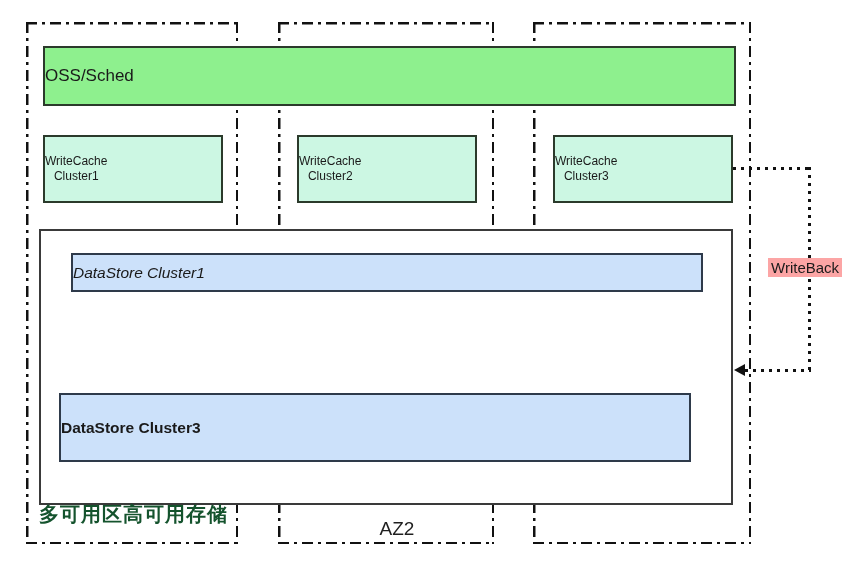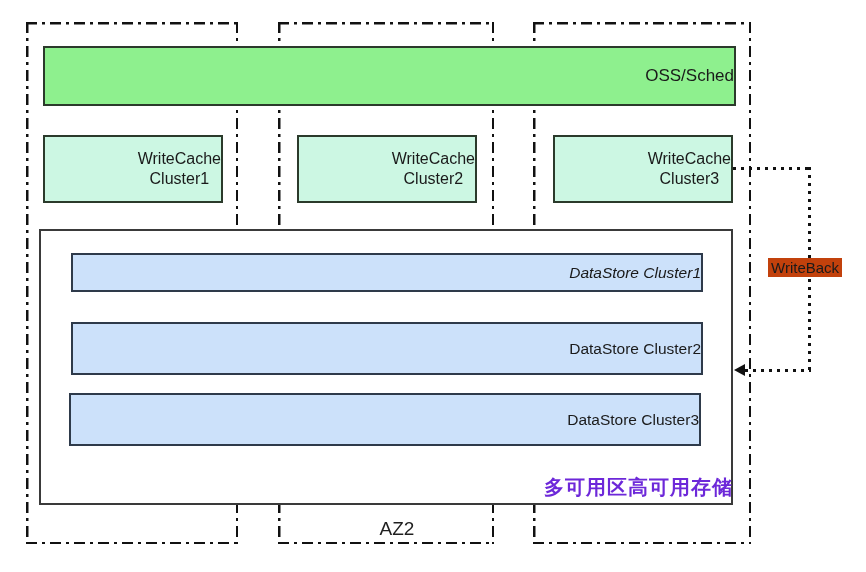--- a/index.html
+++ b/index.html
@@ -38,53 +38,54 @@
     background-position: left top, left bottom, left top, right top;
     background-repeat: no-repeat;
   }
 
   
   .rect {
     position: absolute;
     box-sizing: border-box;
     display: flex;
     align-items: center;
-    justify-content: flex-end;
+    justify-content: flex-start;
     text-align: center;
     color: #1a1a1a;
     line-height: 1.25;
   }
   .rect-oss {
     background: #8ef08e;
     border: 2px solid #2b3a2b;
     font-size: 17px;
   }
   .rect-cache {
     background: #ccf7e3;
     border: 2px solid #2b3a2b;
-    font-size: 16px;
+    font-size: 12px;
     white-space: pre-line;
   }
   .rect-store {
     background: #cce1fa;
     border: 2px solid #2e3a4a;
     font-size: 15.5px;
   }
   .rect-container {
     background: #ffffff;
     border: 2px solid #3a3a3a;
   }
 
   .ha-label {
     position: absolute;
-    text-align: right;
+    text-align: left;
     font-size: 20px;
     font-weight: 700;
-    color: #6d28d9;
+    color: #14532d;
     letter-spacing: 1px;
+    margin-top: 27px;
   }
 
   .az-label {
     position: absolute;
     text-align: center;
     font-size: 19px;
     color: #1f1f1f;
   }
 
   
@@ -102,21 +103,21 @@
   }
   .arrow-left {
     position: absolute;
     width: 0; height: 0;
     border-top: 6px solid transparent;
     border-bottom: 6px solid transparent;
     border-right: 11px solid #111111;
   }
   .wb-label {
     position: absolute;
-    background: #c2410c;
+    background: #fca5a5;
     font-size: 15px;
     color: #1a1a1a;
     padding: 1px 3px;
     text-align: left;
     white-space: nowrap;
   }
 </style>
 </head>
 <body>
 
@@ -141,24 +142,21 @@
   <div class="rect rect-cache" style="left:553px; top:135px; width:180px; height:68px;">
     <span>WriteCache
 Cluster3</span>
   </div>
 
   <div class="rect rect-container" style="left:39px; top:229px; width:694px; height:276px;"></div>
 
   <div class="rect rect-store" style="left:71px; top:253px; width:632px; height:39px;font-style:italic;">
     <span>DataStore Cluster1</span>
   </div>
-  <div class="rect rect-store" style="left:71px; top:322px; width:632px; height:53px;">
-    <span>DataStore Cluster2</span>
-  </div>
-  <div class="rect rect-store" style="left:69px; top:393px; width:632px; height:53px;">
+  <div class="rect rect-store" style="left:59px; top:393px; width:632px; height:69px;font-weight:bold;">
     <span>DataStore Cluster3</span>
   </div>
 
   <div class="ha-label" style="left:39px; top:474px; width:694px;">多可用区高可用存储</div>
 
   <div class="az-label" style="left:289px; top:518px; width:216px;">AZ2</div>
 
   <div class="dot-h" style="left:733px; top:167px; width:78px;"></div>
   <div class="dot-v" style="left:808px; top:167px; height:205px;"></div>
   <div class="dot-h" style="left:745px; top:369px; width:66px;"></div>

